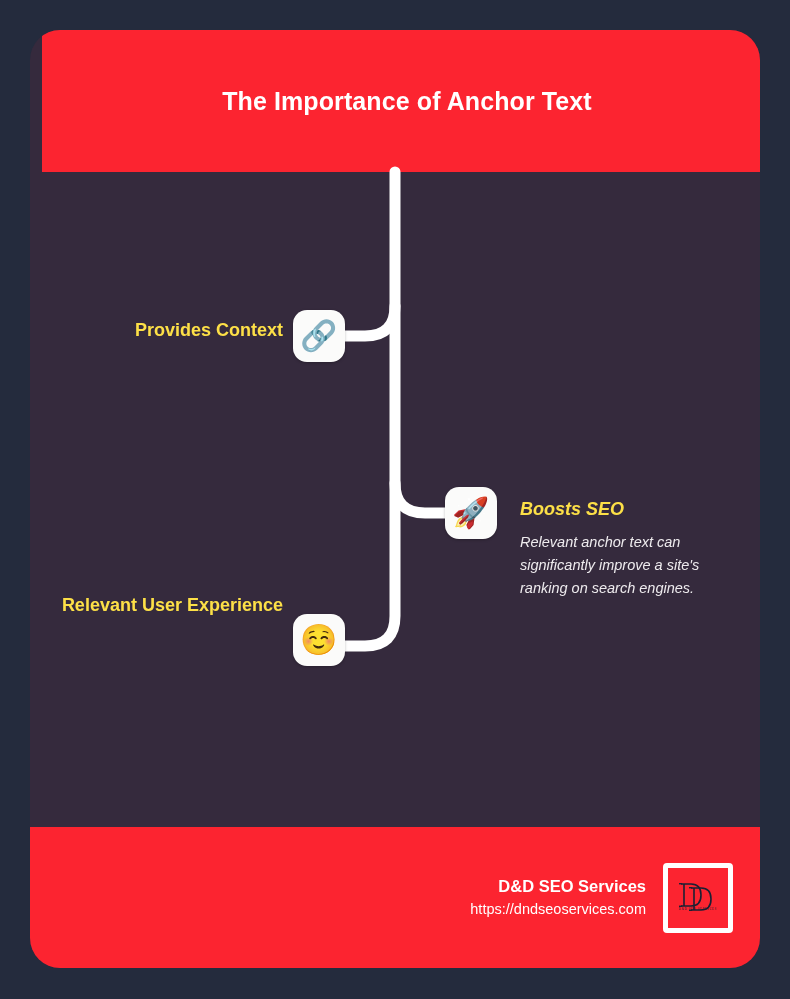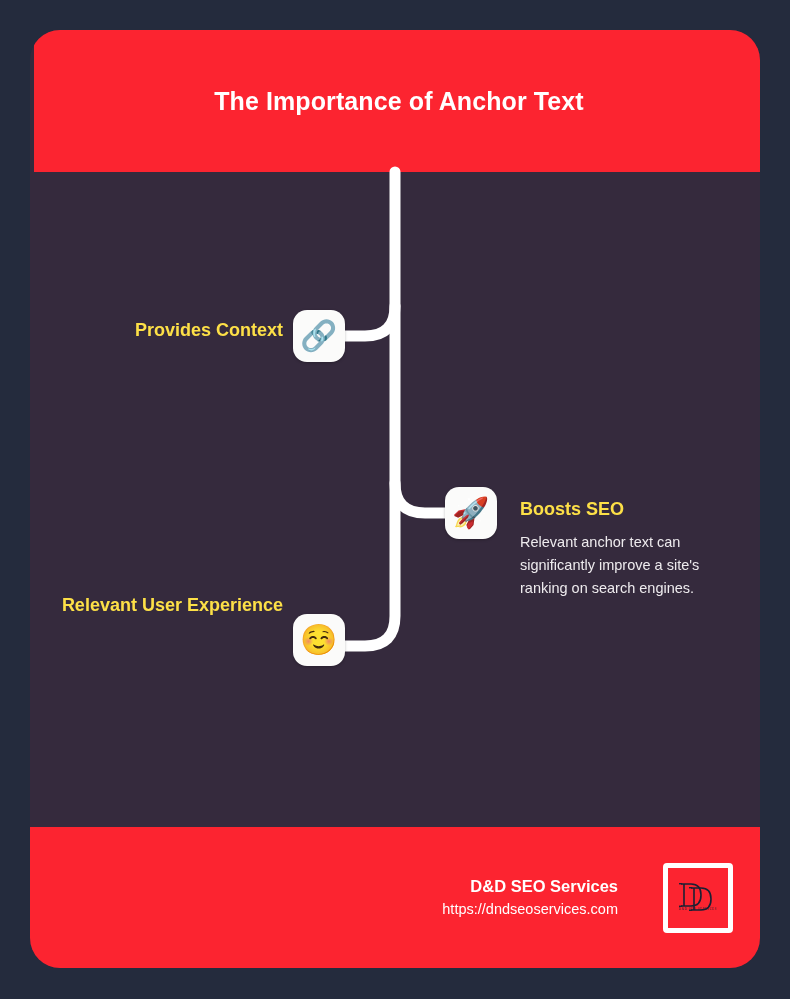--- a/index.html
+++ b/index.html
@@ -21,21 +21,21 @@
     width: 730px;
     height: 938px;
     background: #352a3d;
     border-radius: 30px;
     overflow: hidden;
   }
 
   
   #header-band {
     position: absolute;
-    left: 4px;
+    left: 12px;
     top: 0;
     width: 730px;
     height: 142px;
     background: #fc2430;
     display: flex;
     flex-direction: column;
     align-items: center;
     justify-content: center;
   }
   .header-title-line {
@@ -97,41 +97,41 @@
 
   #feature-block-1 {
     left: 6px;
     top: 288px;
     width: 247px;
   }
   #feature-block-2 {
     left: 490px;
     top: 467px;
     width: 225px;
+    font-style: italic;
   }
   #feature-block-3 {
     left: 6px;
     top: 563px;
     width: 247px;
   }
 
   
   #footer-band {
     position: absolute;
     left: 0;
     bottom: 0;
     width: 730px;
     height: 141px;
     background: #fc2430;
     display: flex;
     align-items: center;
     justify-content: flex-end;
     padding-right: 27px;
     box-sizing: border-box;
-    gap: 28px;
   }
   #footer-text {
     text-align: right;
     margin-right: 17px;
   }
   #footer-brand-name {
     color: #ffffff;
     font-size: 16.5px;
     font-weight: bold;
     line-height: 24px;

